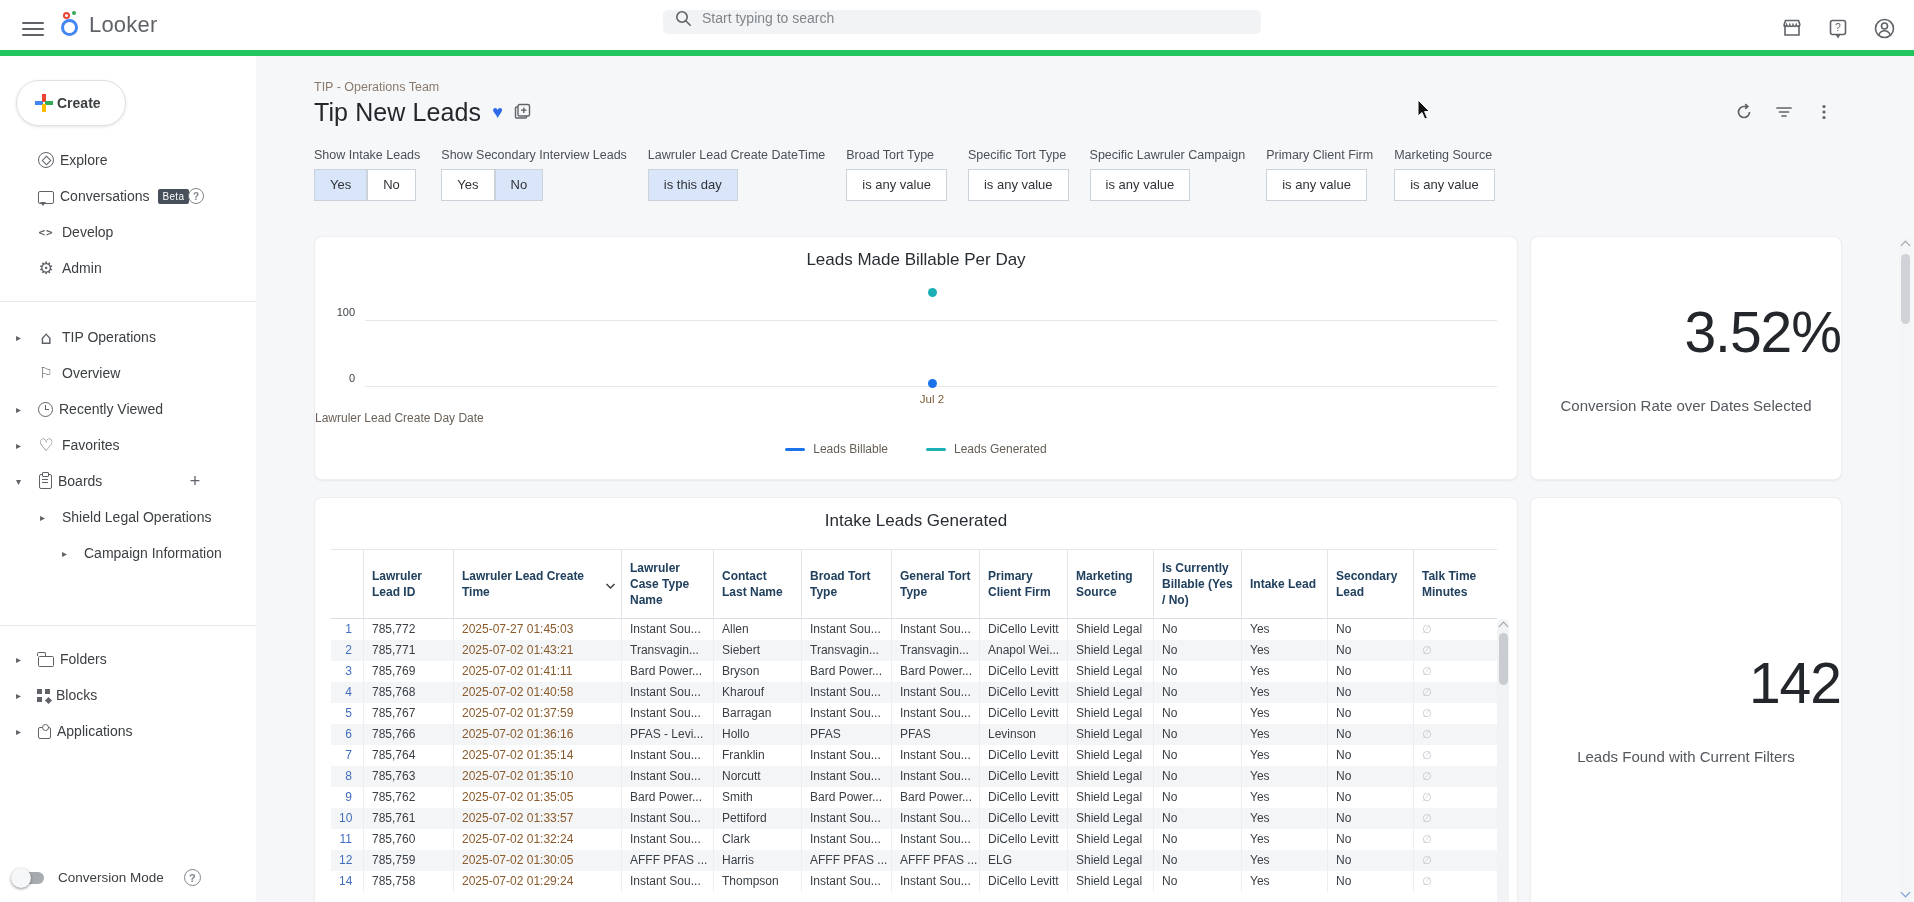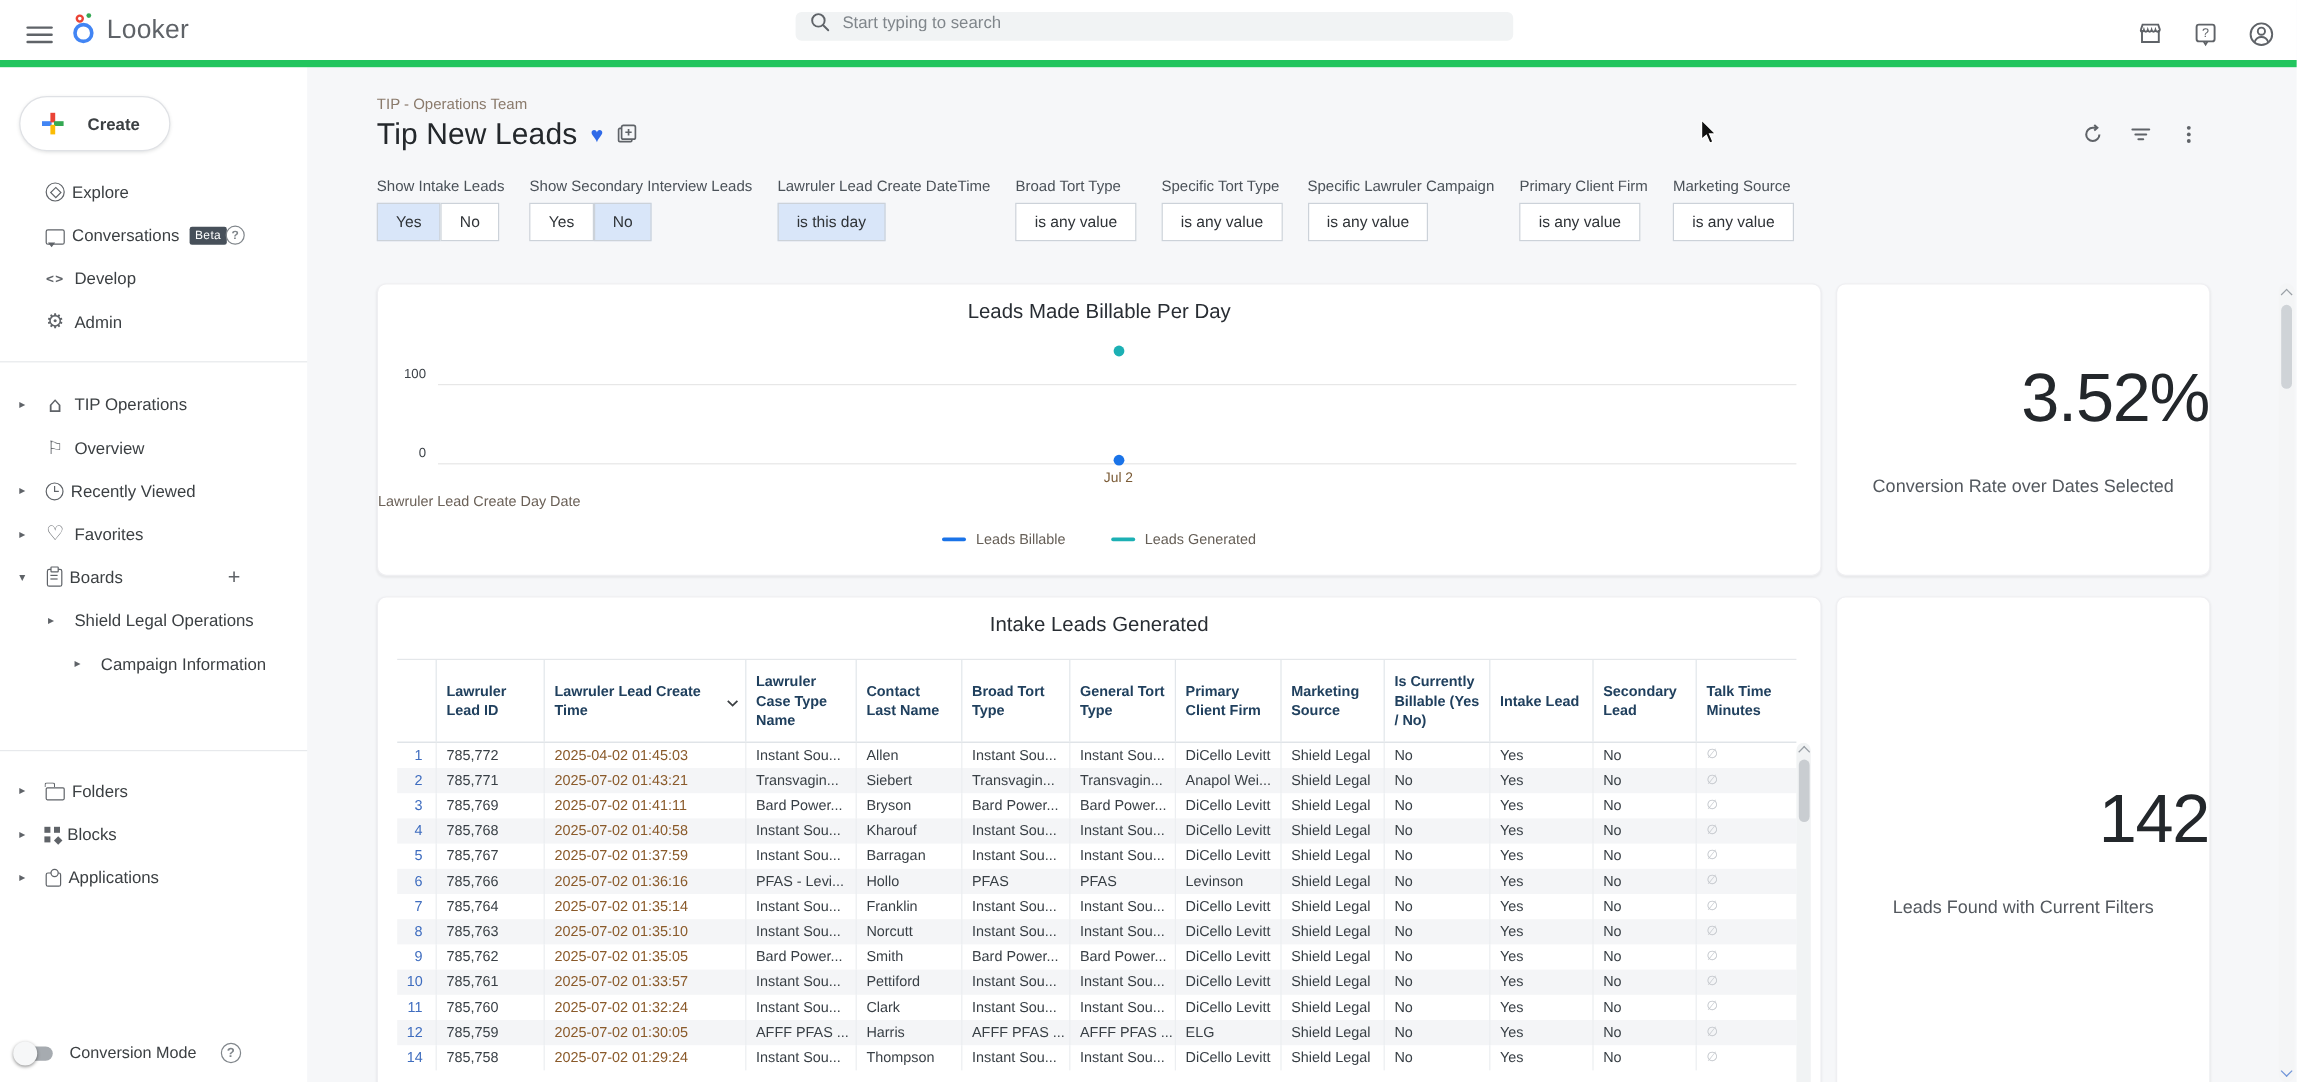--- a/index.html
+++ b/index.html
@@ -17,21 +17,21 @@
   .logo-dotg{position:absolute;left:12px;top:-1px;width:4px;height:4px;background:#34a853;border-radius:50%}
   .logo-text{font-size:22px;color:#5f6368;letter-spacing:.2px}
   .search{position:absolute;left:663px;top:10px;width:598px;height:24px;background:#f1f3f4;border-radius:5px;display:flex;align-items:flex-start;padding:0 12px;gap:10px}
   .search input{border:none;outline:none;background:transparent;font-size:14px;color:#3c4043;width:100%}
   .search input::placeholder{color:#80868b}
   .tb-icons{position:absolute;right:18px;top:16px;display:flex;gap:22px;align-items:center}
   .tb-ic{width:24px;height:24px;display:flex;align-items:center;justify-content:center;cursor:pointer}
 
   
   #sidebar{position:absolute;left:0;top:56px;width:256px;height:846px;background:#fff;z-index:20}
-  .create-btn{position:absolute;left:16px;top:24px;height:46px;padding:0 24px 0 18px;border:1px solid #dfe1e5;border-radius:24px;background:#fff;display:flex;align-items:center;gap:20px;box-shadow:0 1px 3px rgba(60,64,67,.15);cursor:pointer}
+  .create-btn{position:absolute;left:16px;top:24px;height:46px;padding:0 24px 0 18px;border:1px solid #dfe1e5;border-radius:24px;background:#fff;display:flex;align-items:center;gap:4px;box-shadow:0 1px 3px rgba(60,64,67,.15);cursor:pointer}
   .gplus{position:relative;width:18px;height:18px}
   .gplus i{position:absolute;display:block}
   .gplus .pa{left:0;top:7px;width:8px;height:4px;background:#4285f4}
   .gplus .pb{left:7px;top:0;width:4px;height:8px;background:#ea4335}
   .gplus .pc{left:10px;top:7px;width:8px;height:4px;background:#34a853}
   .gplus .pd{left:7px;top:10px;width:4px;height:8px;background:#fbbc04}
   .create-lbl{font-size:14px;color:#3c4043;font-weight:700}
   .snav{position:absolute;left:0;width:256px}
   .sn-item{position:relative;display:flex;align-items:center;height:36px;padding-left:16px;cursor:pointer;color:#3c4043;font-size:14px}
   .sn-item.ind1{padding-left:40px}
@@ -484,21 +484,21 @@
         <div class="th c9">Is Currently Billable (Yes / No)</div>
         <div class="th c10">Intake Lead</div>
         <div class="th c11">Secondary Lead</div>
         <div class="th c12">Talk Time Minutes</div>
       </div>
       <div class="tbody">
 
       <div class="trow">
             <div class="td c0">1</div>
             <div class="td c1">785,772</div>
-            <div class="td c2 date">2025-04-02 01:45:03</div>
+            <div class="td c2 date">2025-07-27 01:45:03</div>
             <div class="td c3">Instant Sou...</div>
             <div class="td c4">Allen</div>
             <div class="td c5">Instant Sou...</div>
             <div class="td c6">Instant Sou...</div>
             <div class="td c7">DiCello Levitt</div>
             <div class="td c8">Shield Legal</div>
             <div class="td c9">No</div>
             <div class="td c10">Yes</div>
             <div class="td c11">No</div>
             <div class="td c12 null">∅</div>

